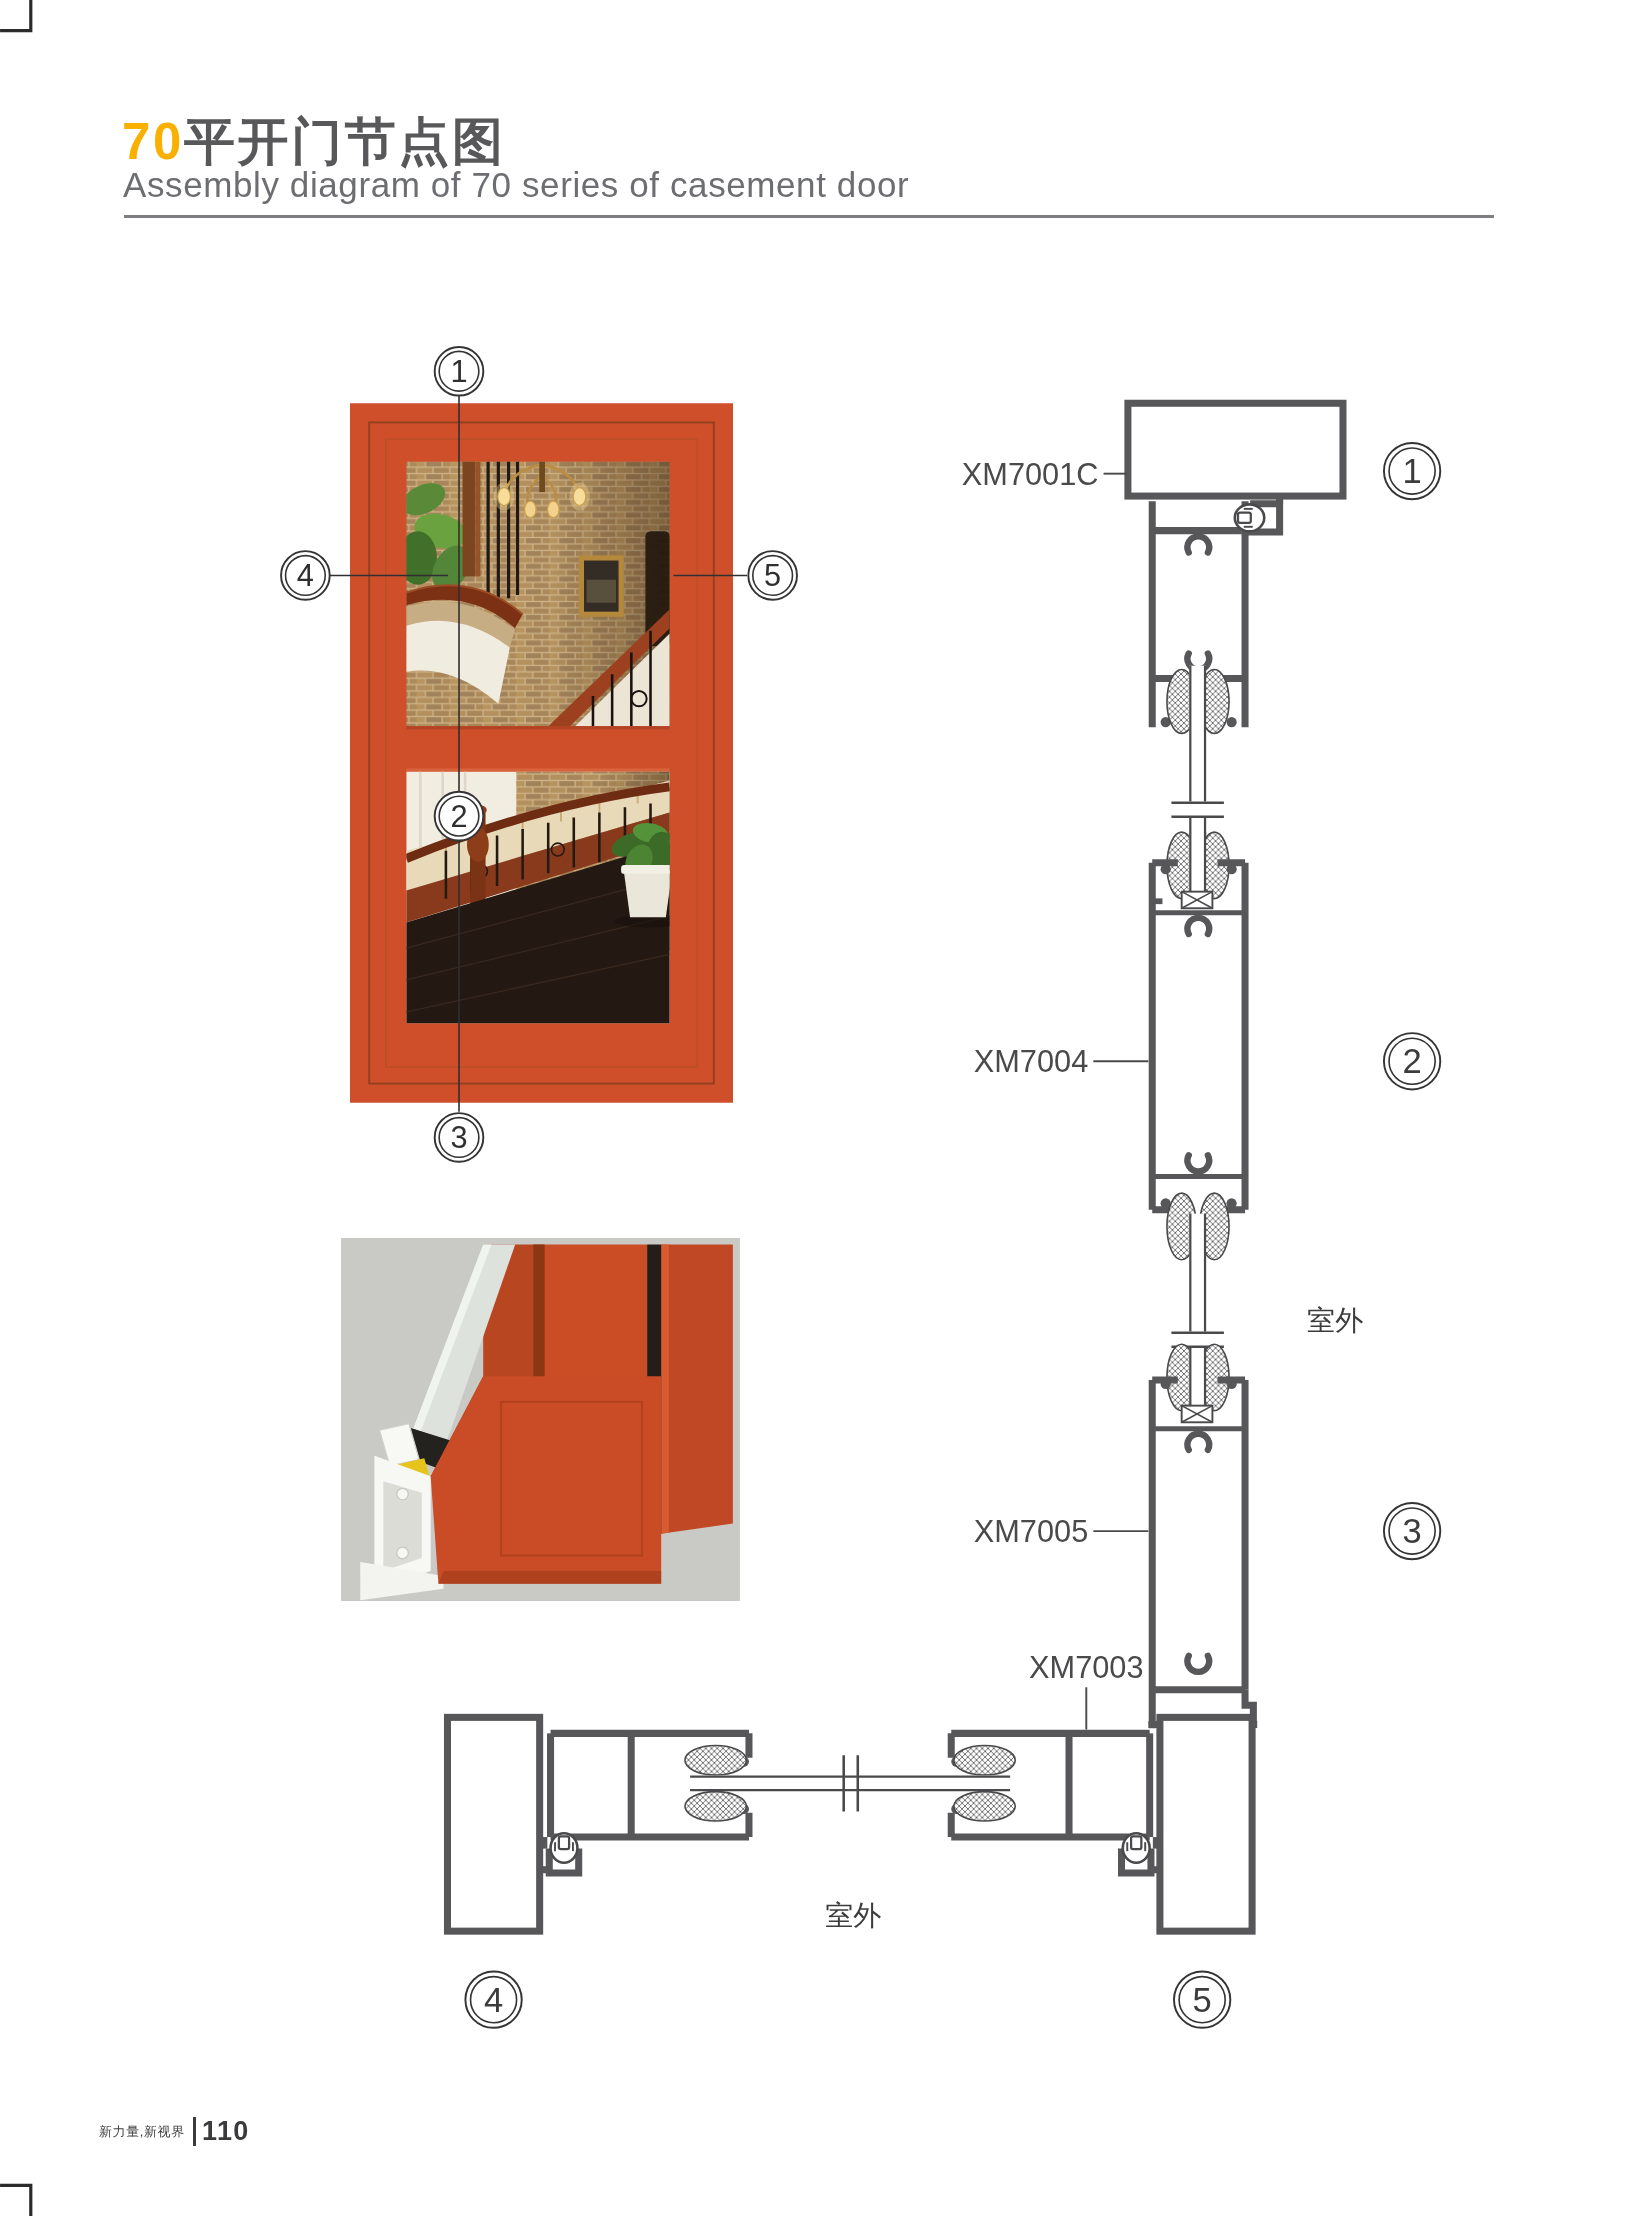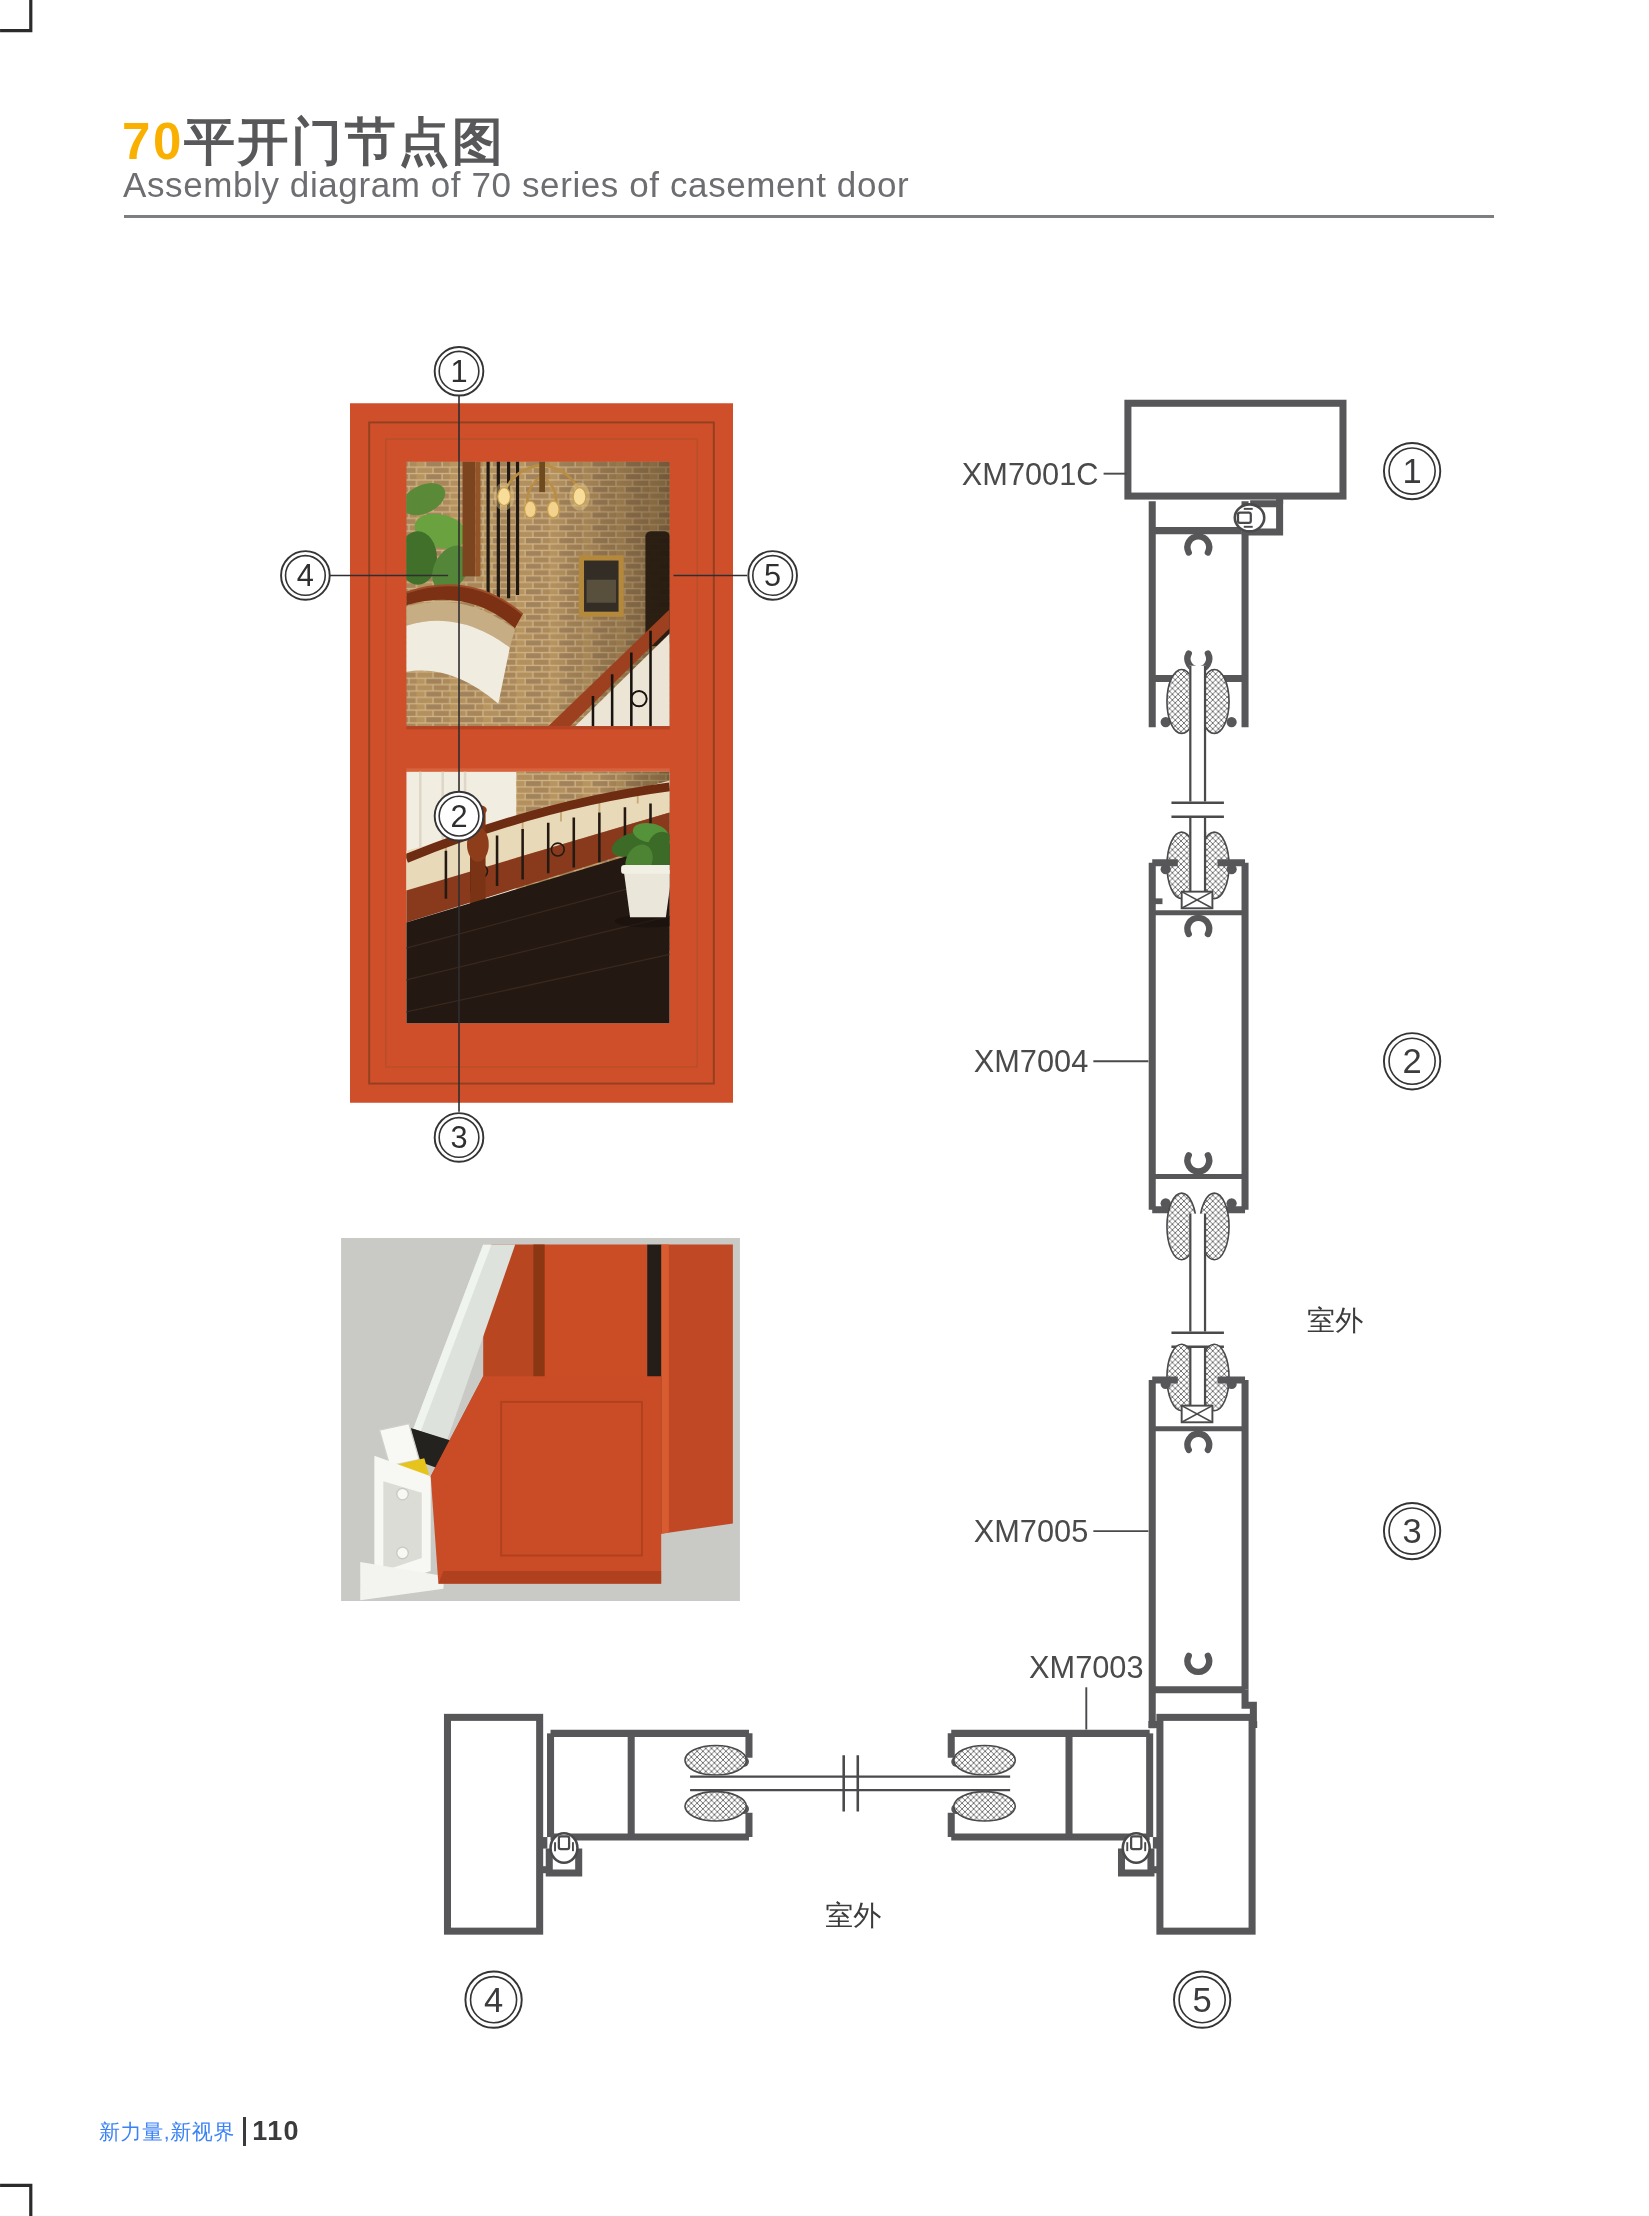--- a/index.html
+++ b/index.html
@@ -8,21 +8,21 @@
   .hdr-title{position:absolute;left:122px;top:108px;font-size:51px;font-weight:700;
              letter-spacing:2.6px;color:#58585a;white-space:nowrap;}
   .hdr-title .num{color:#f9b000;}
   .hdr-sub{position:absolute;left:123px;top:165px;font-size:35px;color:#6d6e71;
            letter-spacing:0.6px;white-space:nowrap;}
   .hdr-rule{position:absolute;left:124px;top:215px;width:1403px;height:2.6px;background:#7d7e81;}
   .photo-svg{position:absolute;left:350px;top:403px;z-index:1;}
   .render-svg{position:absolute;left:341px;top:1238px;z-index:1;}
   .diagram-svg{position:absolute;left:0;top:0;z-index:2;pointer-events:none;}
   .footer{position:absolute;left:99px;top:2116px;z-index:3;display:flex;align-items:center;}
-  .footer .slogan{font-size:21px;color:#3b82f6;letter-spacing:0.6px;}
+  .footer .slogan{font-size:13px;color:#404040;letter-spacing:0.6px;}
   .footer .bar{width:3.2px;height:29.4px;background:#3b3b3d;margin:0 6.4px 0 7.7px;}
   .footer .pgnum{font-size:27px;font-weight:700;color:#3b3b3d;letter-spacing:1.3px;}
   text{font-family:"Liberation Sans","DejaVu Sans",sans-serif;}
   .lbl{font-size:48px;fill:#4a4a4c;}
   .cjk{font-size:44px;fill:#3c3c3e;}
   .cnum{font-size:54px;fill:#3c3c3e;}
   .pnum{font-size:48px;fill:#2f2f31;}
 </style>
 </head>
 <body>

